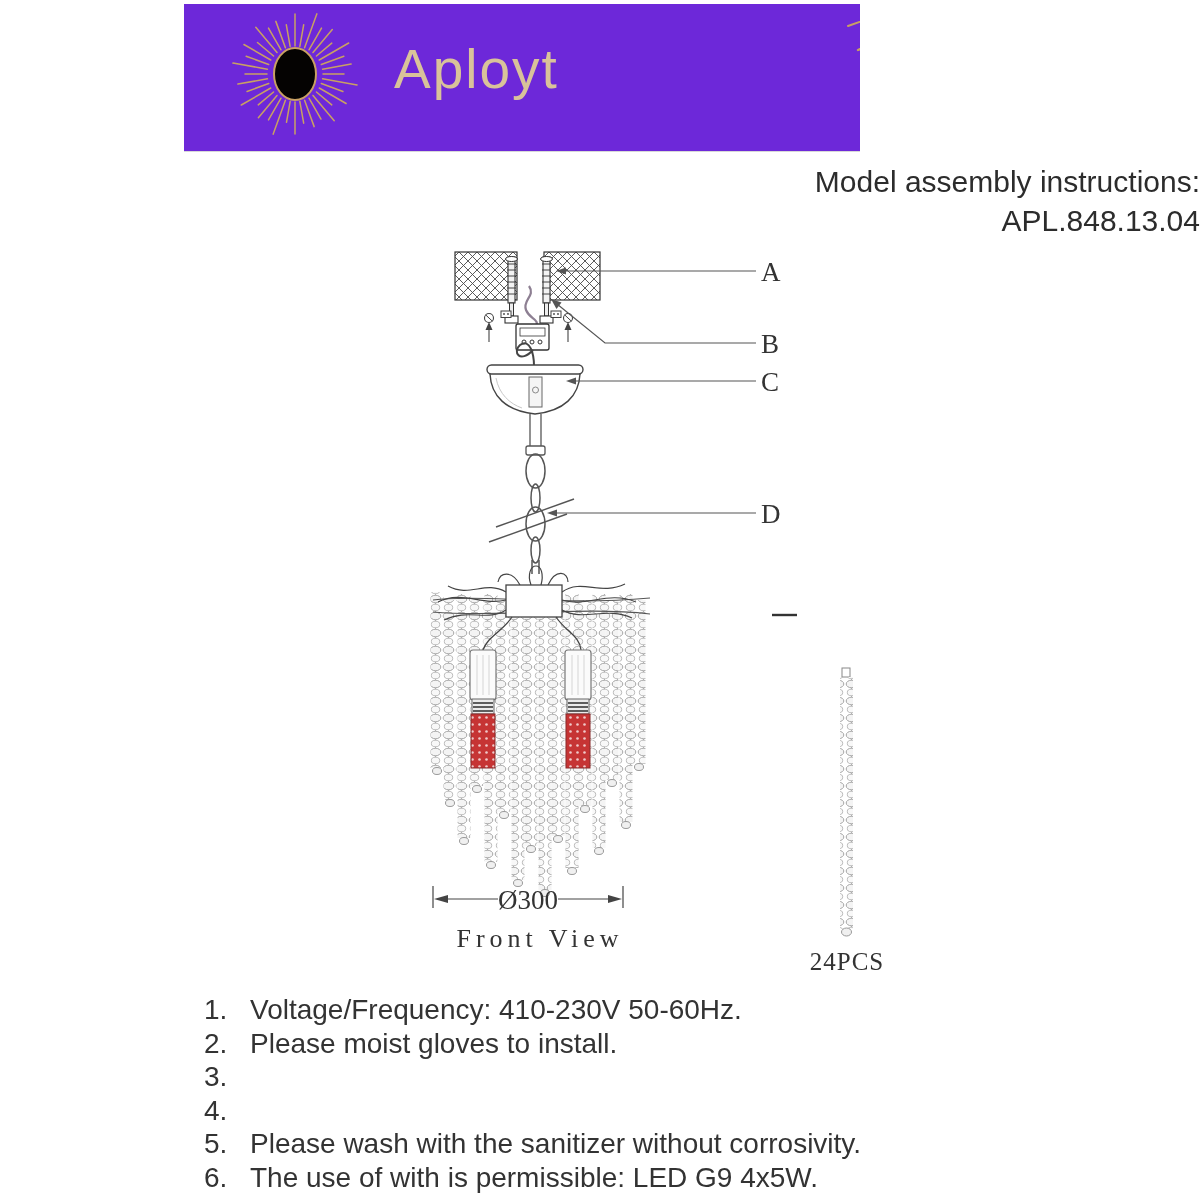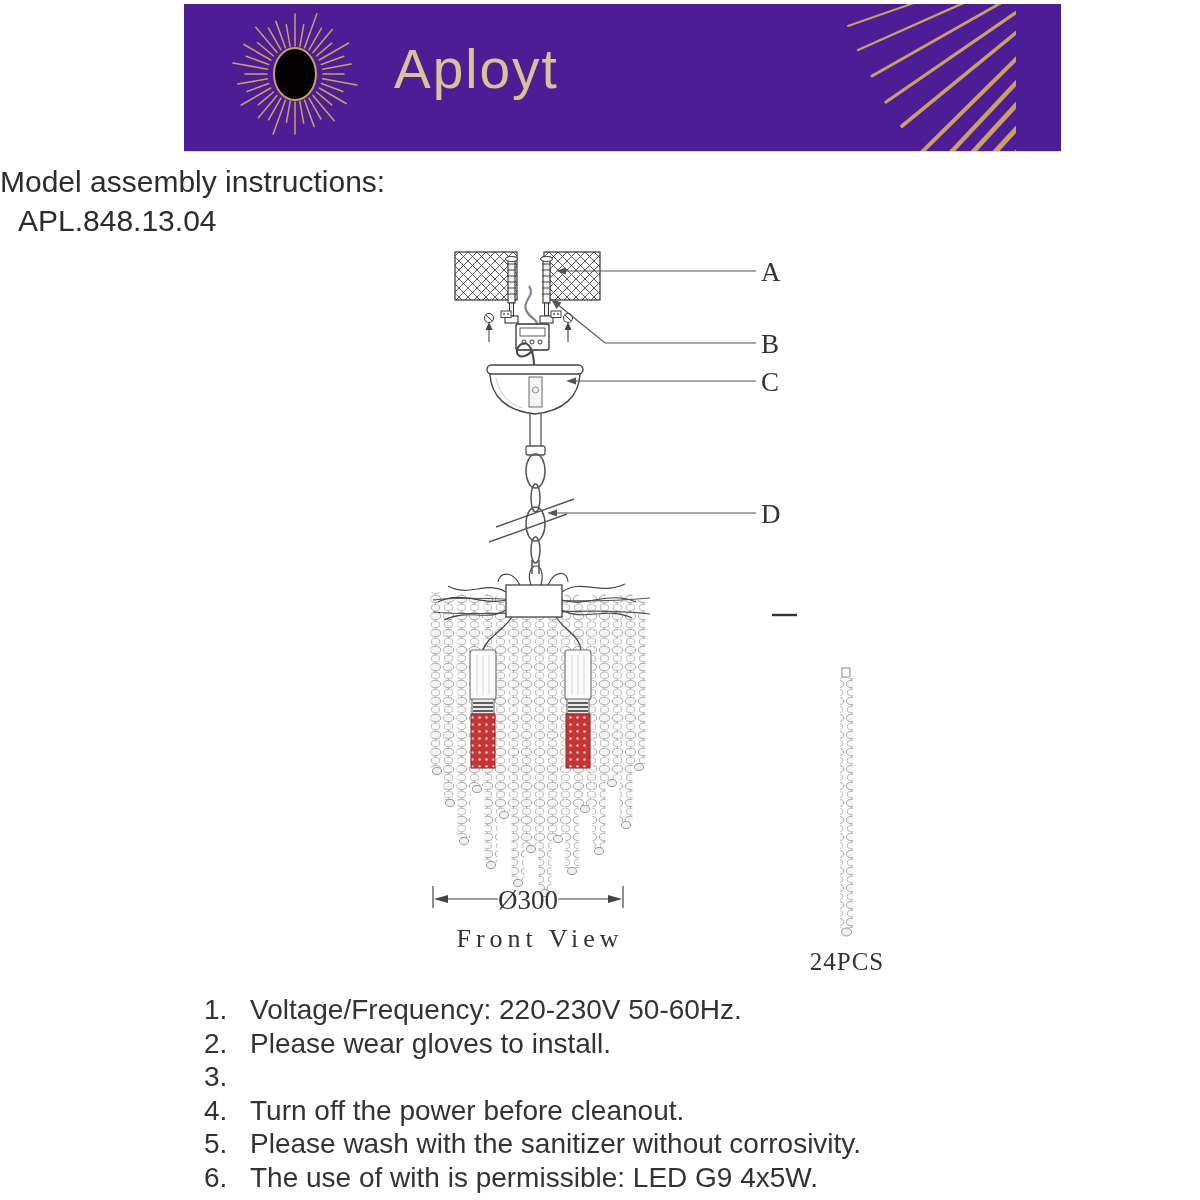--- a/index.html
+++ b/index.html
@@ -1,23 +1,23 @@
 <!DOCTYPE html>
 <html><head>
 <meta charset="utf-8">
 <style>
   html,body{margin:0;padding:0;background:#fff;}
   .page{position:relative;width:1200px;height:1200px;background:#ffffff;
         font-family:"Liberation Sans",sans-serif;overflow:hidden;}
-  .banner{position:absolute;left:184px;top:4px;width:877px;height:147px;
-          background:#4c1d95;overflow:hidden;border-bottom:1px solid #d8d8d8;}
+  .banner{position:absolute;left:184px;top:4px;width:676px;height:147px;
+          background:#6d28d9;overflow:hidden;border-bottom:1px solid #d8d8d8;}
   .banner svg{position:absolute;left:0;top:0;}
   .brand{position:absolute;left:210px;top:33px;font-size:55px;color:#d9c29a;
          letter-spacing:2px;font-weight:400;}
-  .title-block{position:absolute;left:0;top:162px;width:100%;text-align:left;color:#2c2c2c;}
+  .title-block{position:absolute;left:0;top:162px;width:100%;text-align:right;color:#2c2c2c;}
   .title-heading{font-size:30px;font-weight:500;line-height:40px;}
   .model-number{font-size:30px;font-weight:500;line-height:38px;margin-left:18px;}
   .diagram{position:absolute;left:0;top:245px;}
   .instructions{position:absolute;left:204px;top:993px;margin:0;padding:0;list-style:none;color:#333;}
   .instructions li{display:flex;font-size:28px;line-height:33.6px;font-weight:500;}
   .instructions .num{width:46px;flex:none;}
   .cadtext{font-family:"Liberation Serif",serif;fill:#333;}
 </style>
 </head>
 <body>
@@ -298,32 +298,31 @@
       <rect x="842" y="668" width="8" height="9" fill="#fff" stroke="#888"></rect>
       <rect x="840" y="677" width="13" height="252" fill="url(#beads)"></rect>
       <ellipse cx="846.5" cy="932" rx="5" ry="4" fill="#f0f0f0" stroke="#999"></ellipse>
     </g>
     <text class="cadtext" x="847" y="970" font-size="25" text-anchor="middle" style="letter-spacing:1px">24PCS</text>
   </svg>
 
   <ol class="instructions">
     <li>
       <span class="num">1.</span>
-      <span class="txt">Voltage/Frequency: 220-230V 50-60Hz.</span>
+      <span class="txt">Voltage/Frequency: 410-230V 50-60Hz.</span>
     </li>
     <li>
       <span class="num">2.</span>
-      <span class="txt">Please wear gloves to install.</span>
+      <span class="txt">Please moist gloves to install.</span>
     </li>
     <li>
       <span class="num">3.</span>
     </li>
     <li>
       <span class="num">4.</span>
-      <span class="txt">Turn off the power before cleanout.</span>
     </li>
     <li>
       <span class="num">5.</span>
       <span class="txt">Please wash with the sanitizer without corrosivity.</span>
     </li>
     <li>
       <span class="num">6.</span>
       <span class="txt">The use of with is permissible: LED G9 4x5W.</span>
     </li>
   </ol>

